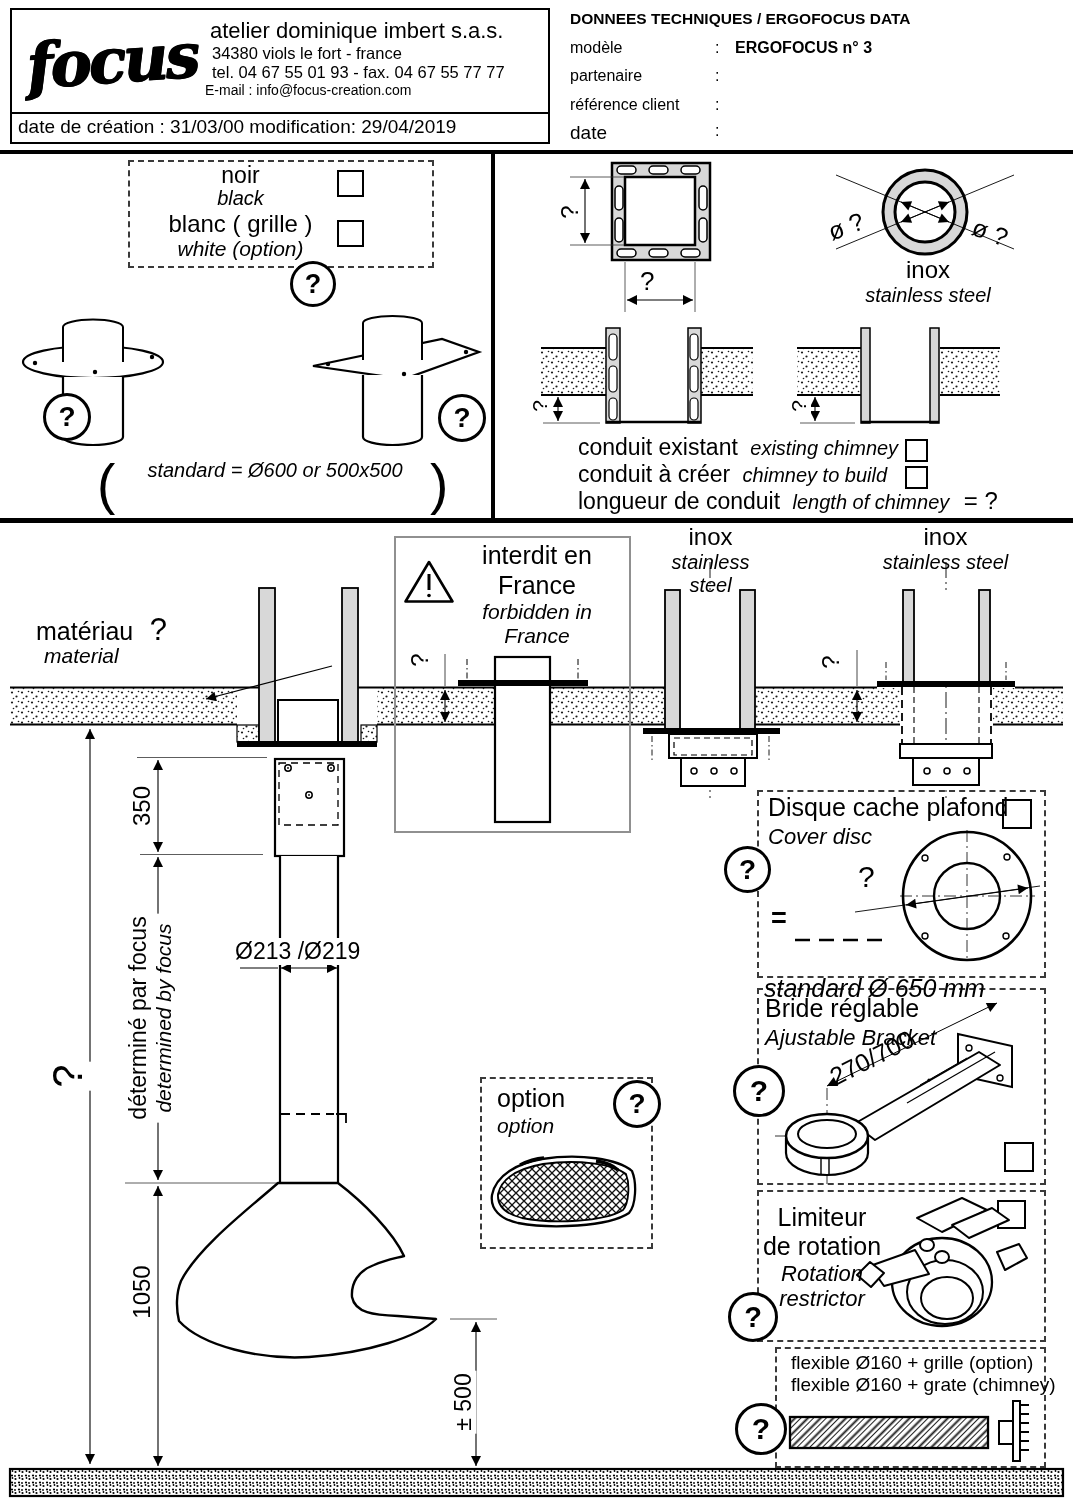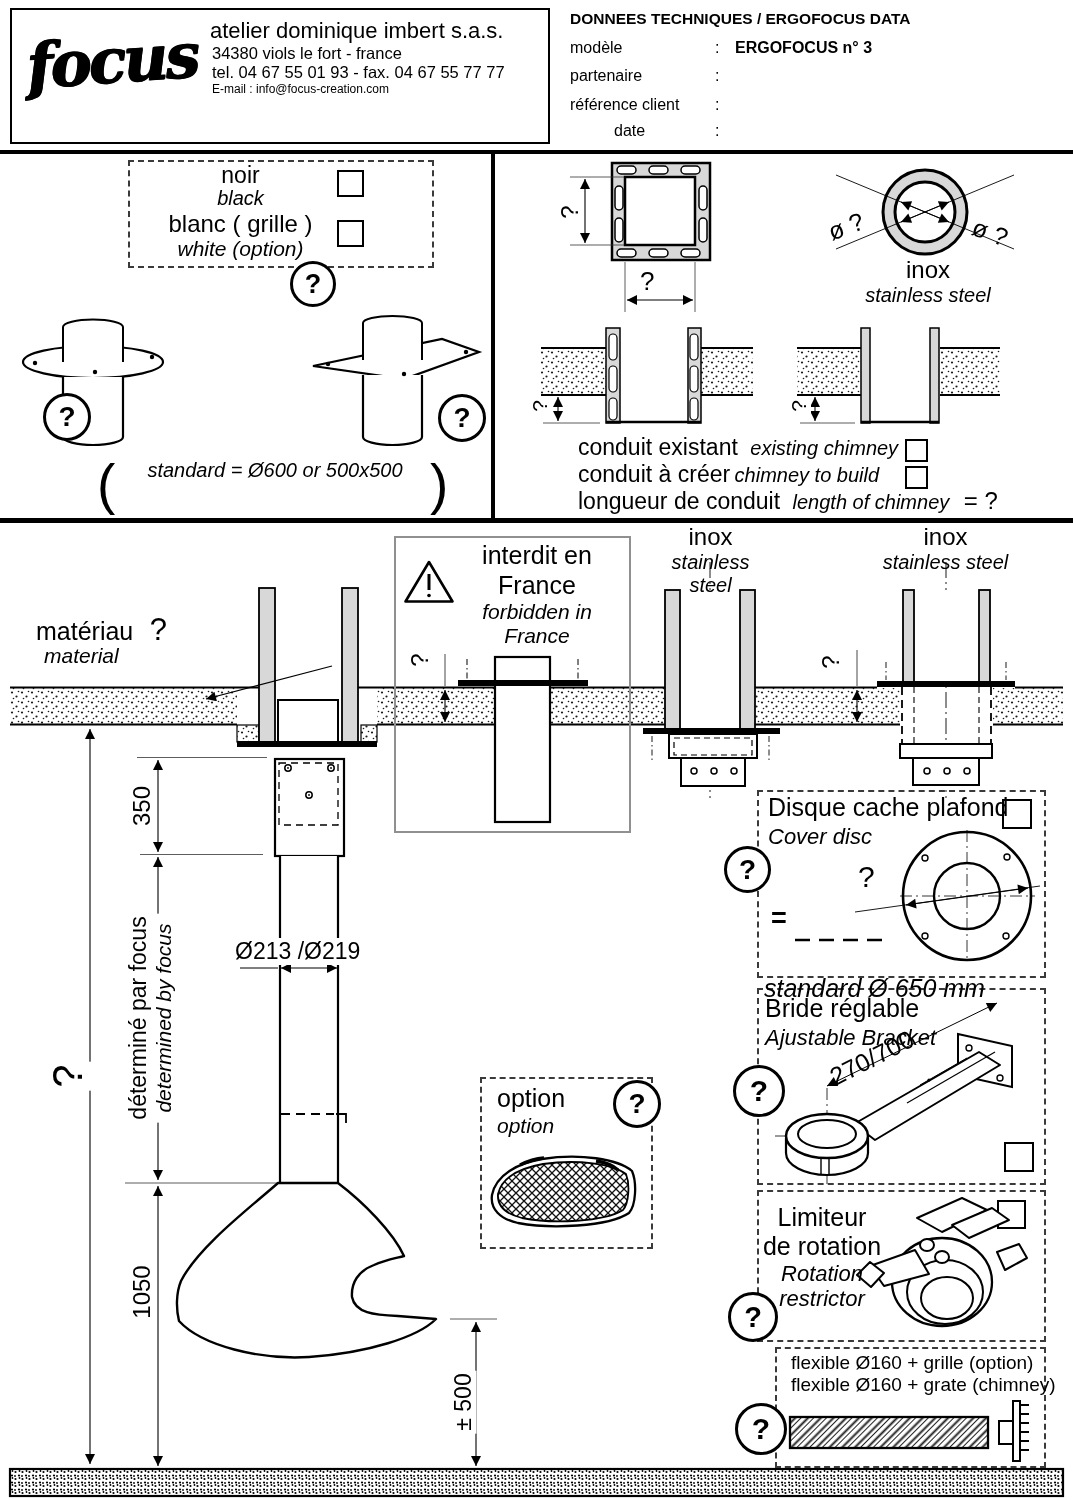--- a/index.html
+++ b/index.html
@@ -53,35 +53,37 @@
   </defs>
 </svg>
 
 <div class="abs" style="left:10px;top:8px;width:540px;height:136px;border:2.5px solid #000;box-sizing:border-box;">
   <div class="abs" style="left:14px;top:14px;font-family:'DejaVu Serif',serif;font-style:italic;font-weight:700;
               font-size:62px;letter-spacing:-3px;transform:rotate(-4deg);
               text-shadow:1px 0 0 #000,0 1px 0 #000,1px 1px 0 #000;">focus</div>
   <div class="abs" style="left:198px;top:8px;font-size:22px;">atelier dominique imbert s.a.s.</div>
   <div class="abs" style="left:200px;top:34px;font-size:16.5px;">34380 viols le fort  -  france</div>
   <div class="abs" style="left:200px;top:53px;font-size:16.5px;">tel. 04 67 55 01 93  -  fax. 04 67 55 77 77</div>
-  <div class="abs" style="left:200px;top:72px;font-size:12px;">E-mail : info@focus-creation.com</div>
+  <div class="abs" style="left:193px;top:72px;font-size:14px;">E-mail : info@focus-creation.com</div>
+  <div class="abs" style="left:0;right:0;bottom:0;height:28px;border-top:2.5px solid #000;font-size:19px;
+              padding-left:6px;line-height:26px;">date de création : 31/03/00  modification: 29/04/2019</div>
 </div>
 
 <div class="abs" style="left:570px;top:8px;width:500px;height:136px;">
   <div class="abs" style="left:0;top:2px;font-size:15.5px;font-weight:700;">DONNEES TECHNIQUES / ERGOFOCUS DATA</div>
   <div class="abs" style="left:0;top:31px;"><span style="font-size:16px;">modèle</span></div>
   <div class="abs" style="left:145px;top:31px;"><span style="font-size:16px;">:</span></div>
   <div class="abs" style="left:165px;top:31px;"><span style="font-size:16px;font-weight:700;">ERGOFOCUS n° 3</span></div>
   <div class="abs" style="left:0;top:59px;"><span style="font-size:16px;">partenaire</span></div>
   <div class="abs" style="left:145px;top:59px;"><span style="font-size:16px;">:</span></div>
   <div class="abs" style="left:165px;top:59px;"><span style="font-size:16px;"></span></div>
   <div class="abs" style="left:0;top:88px;"><span style="font-size:16px;">référence client</span></div>
   <div class="abs" style="left:145px;top:88px;"><span style="font-size:16px;">:</span></div>
   <div class="abs" style="left:165px;top:88px;"><span style="font-size:16px;"></span></div>
-  <div class="abs" style="left:0;top:114px;"><span style="font-size:16px;margin-left:44px;">date</span></div>
+  <div class="abs" style="left:0;top:114px;"><span style="font-size:19px;">date</span></div>
   <div class="abs" style="left:145px;top:114px;"><span style="font-size:16px;">:</span></div>
   <div class="abs" style="left:165px;top:114px;"><span style="font-size:16px;"></span></div>
 </div>
 
 <div class="hline" style="left:0;top:150px;width:1073px;height:4px;"></div>
 <div class="hline" style="left:491px;top:150px;width:4px;height:372px;"></div>
 <div class="hline" style="left:0;top:518px;width:1073px;height:5px;"></div>
 
 <div class="dd" style="left:128px;top:160px;width:306px;height:108px;"></div>
 <div class="lbl ctr" style="left:143px;top:163px;width:195px;">
@@ -206,21 +208,21 @@
 </div>
 <div class="vrot" style="left:540px;top:406px;font-size:21px;">?</div>
 <div class="vrot" style="left:799px;top:406px;font-size:21px;">?</div>
 
 <div class="lbl nw" style="left:578px;top:434px;">
   <span style="font-size:23px;">conduit existant</span>
   <span class="it" style="font-size:20px;margin-left:8px;">existing chimney</span>
 </div>
 <div class="lbl nw" style="left:578px;top:461px;">
   <span style="font-size:23px;">conduit à créer</span>
-  <span class="it" style="font-size:20px;font-style:italic;">chimney to build</span>
+  <span class="it" style="font-size:20px;margin-left:8px;font-style:italic;">chimney to build</span>
 </div>
 <div class="lbl nw" style="left:578px;top:487px;">
   <span style="font-size:23px;">longueur de conduit</span>
   <span class="it" style="font-size:20px;margin-left:8px;">length of chimney</span>
   <span style="font-size:24px;margin-left:10px;">= ?</span>
 </div>
 <div class="cb" style="left:905px;top:439px;width:23px;height:23px;"></div>
 <div class="cb" style="left:905px;top:466px;width:23px;height:23px;"></div>
 
 <svg class="lay" style="left:0;top:523px" width="1073" height="977" viewBox="0 523 1073 977">

